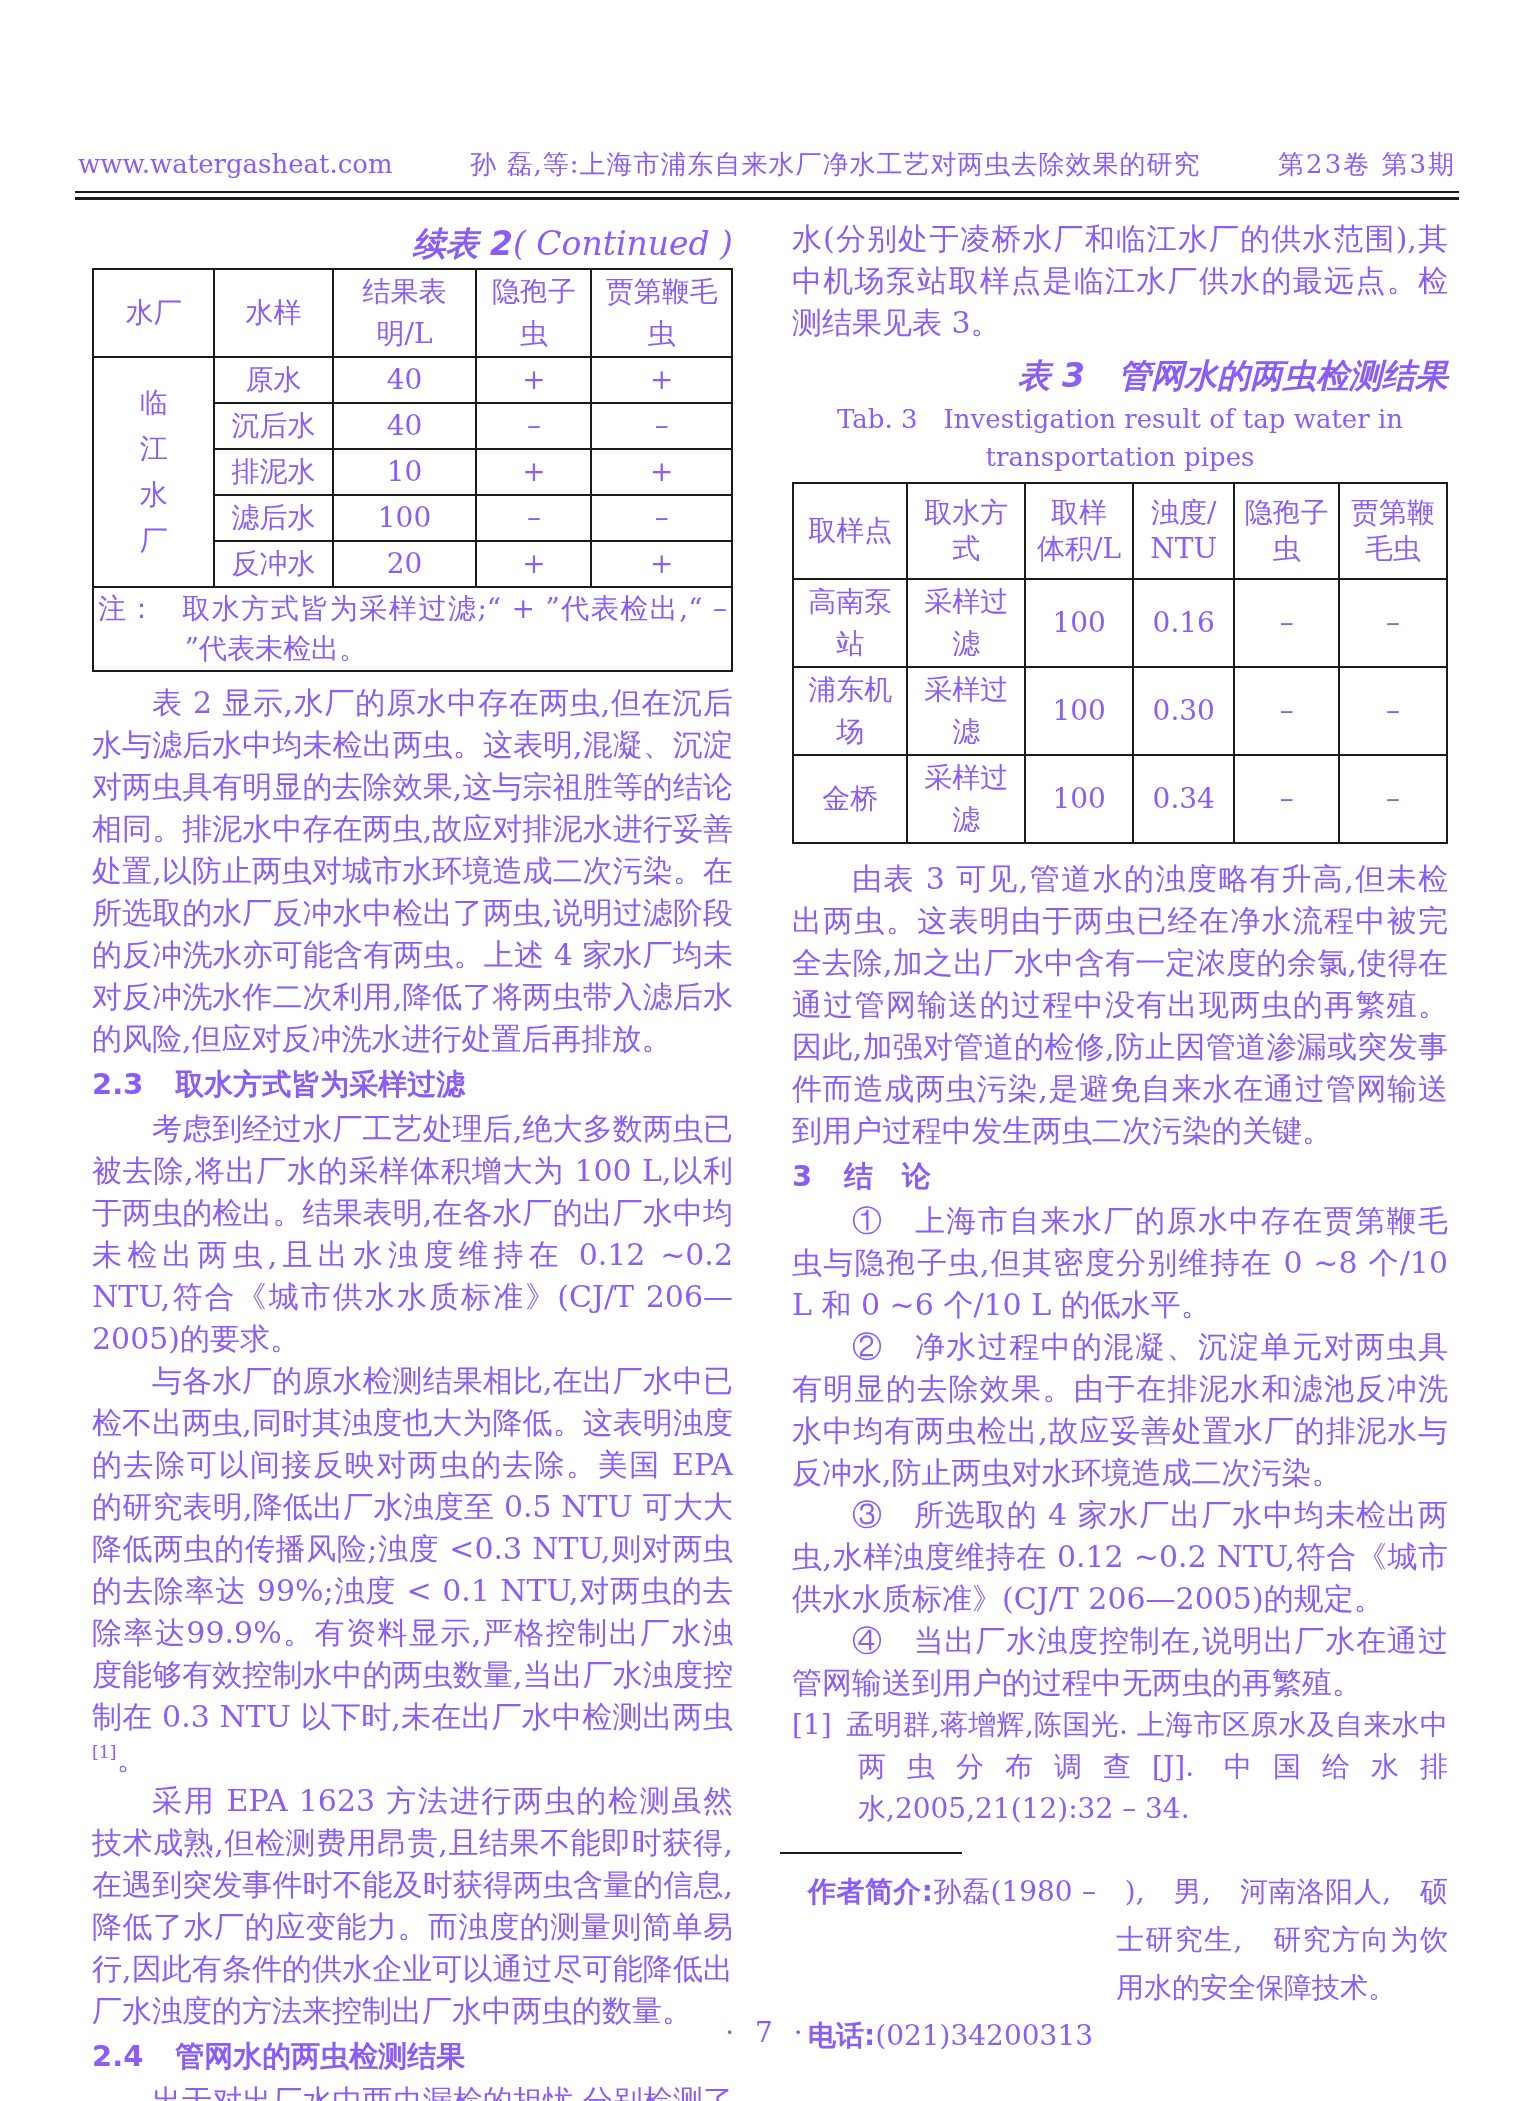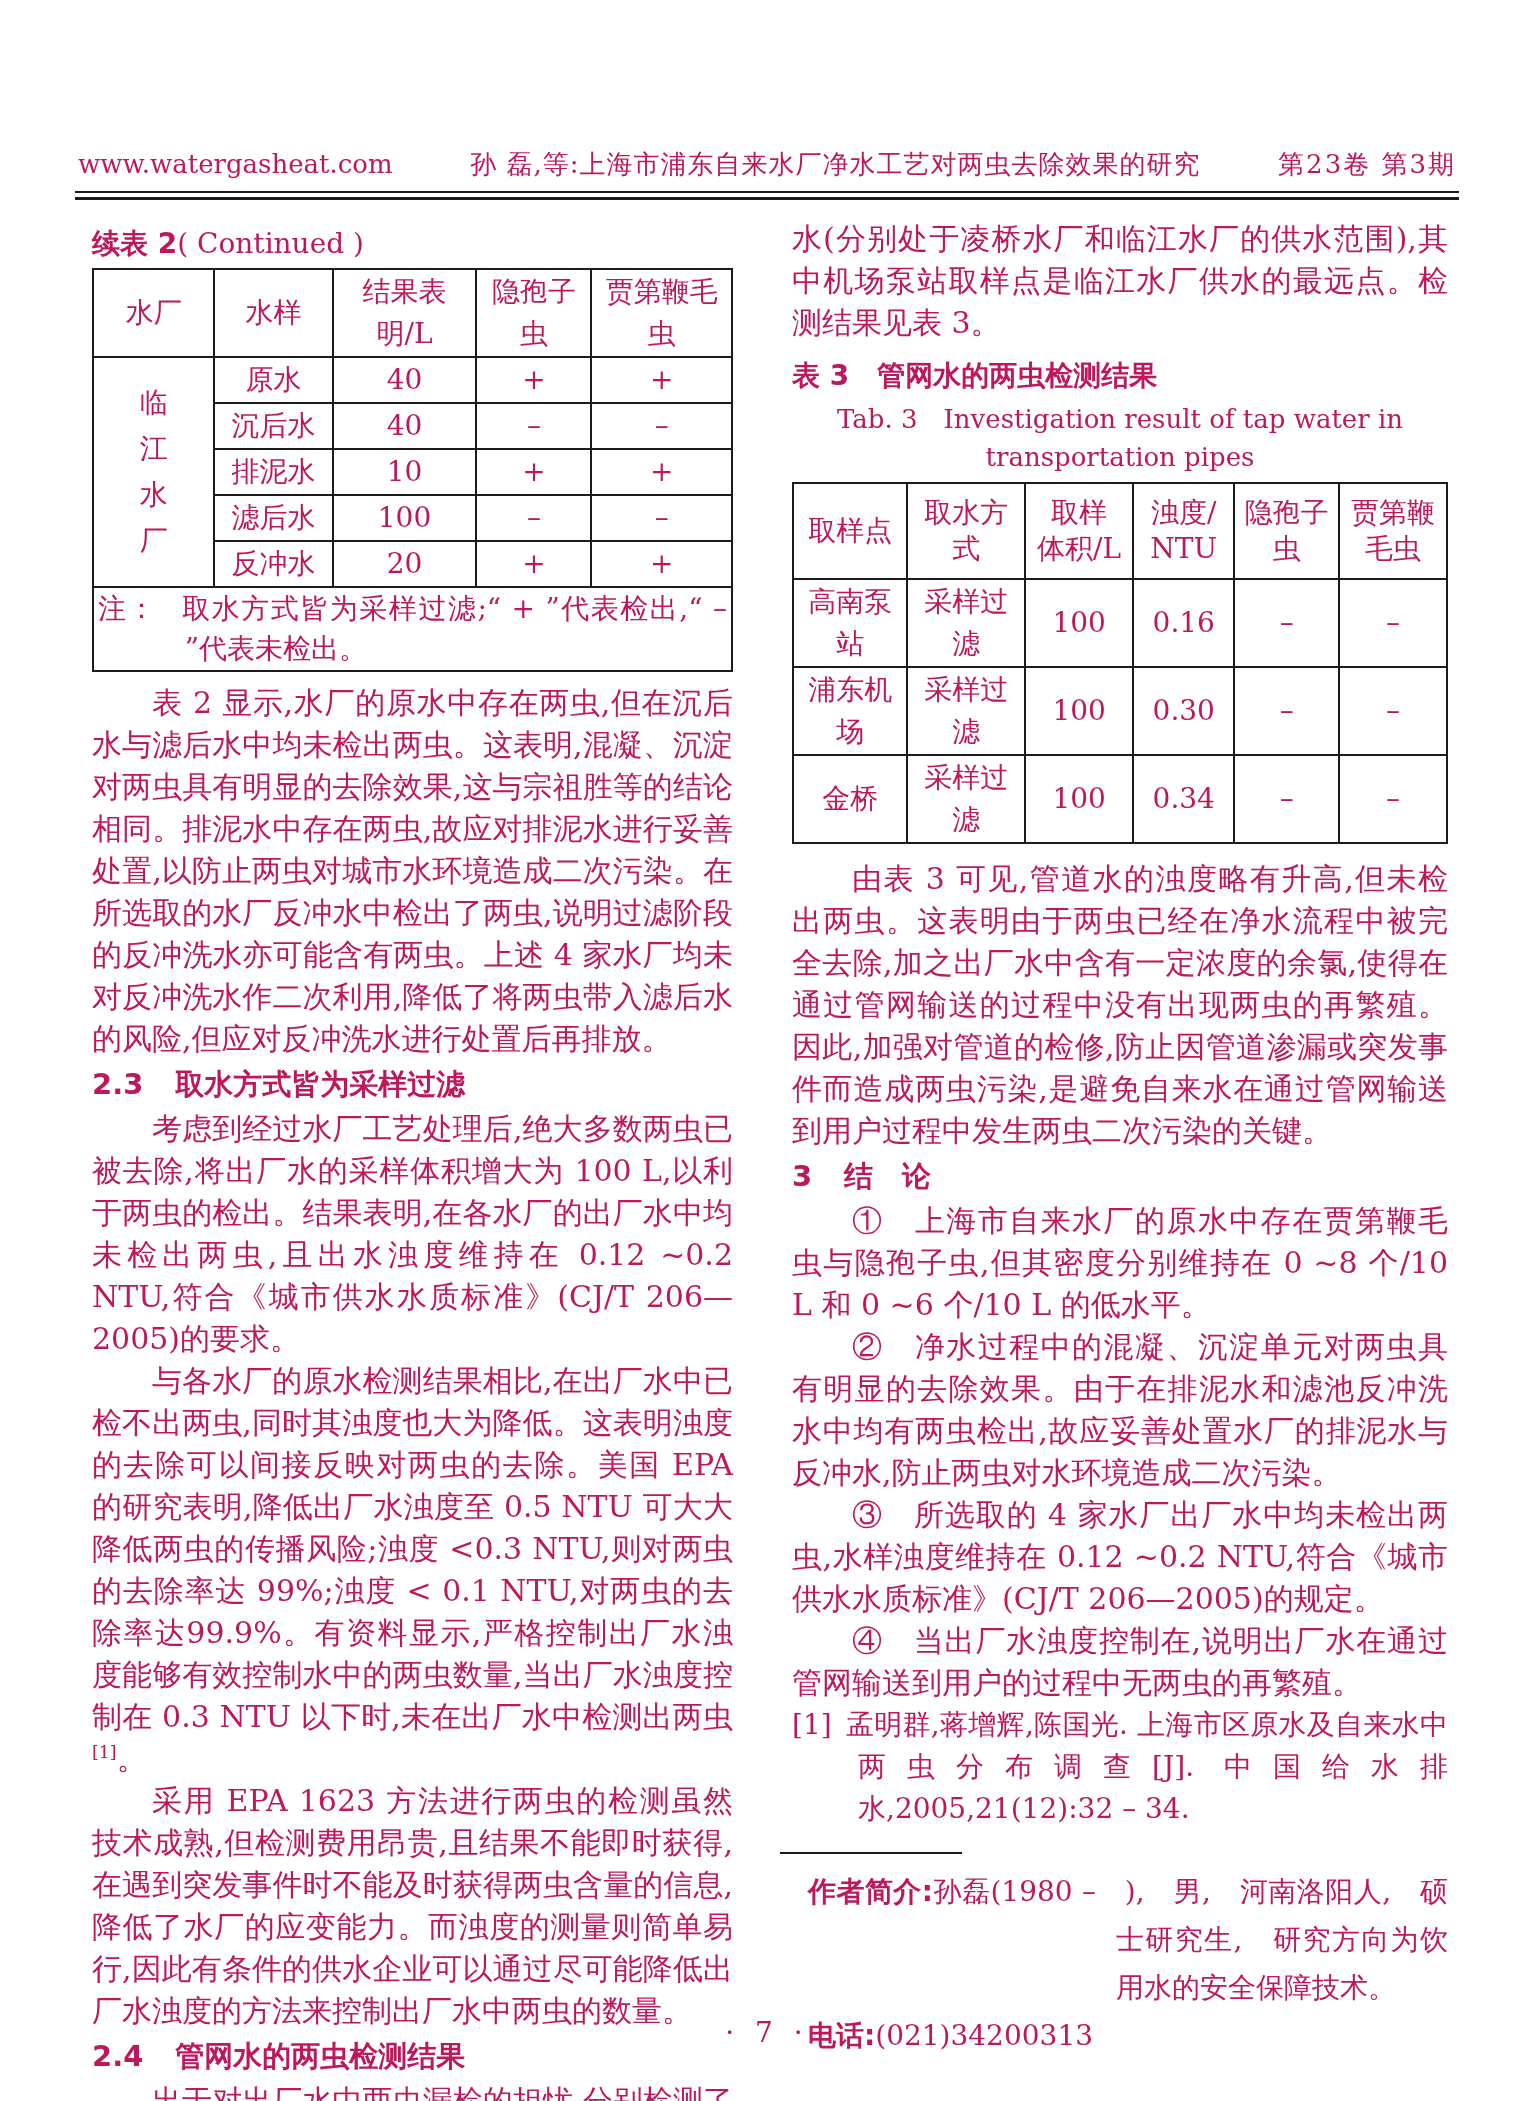--- a/index.html
+++ b/index.html
@@ -1,18 +1,18 @@
 <!DOCTYPE html>
 <html><head>
 <meta charset="utf-8">
 <style>
   html,body { margin:0; padding:0; background:#e8e8e8; }
   .page {
     position:relative; width:1534px; height:2101px; margin:0 auto;
-    background:#ffffff; color:#be185d;
+    background:#ffffff; color:#8b5cf6;
     font-family:"DejaVu Serif","Liberation Serif",serif;
   }
   
   .header-row {
     position:absolute; top:148px; left:78px; right:78px;
     display:flex; align-items:baseline; font-size:26px; line-height:32px;
   }
   .site { white-space:nowrap; }
   .head-title { flex:1; text-align:center; letter-spacing:1px; }
   .issue { white-space:nowrap; letter-spacing:2px; }
@@ -28,21 +28,21 @@
   p.noindent { text-indent:0; }
   .sup { vertical-align:super; font-size:0.58em; line-height:0; }
   
   .sec-h {
     font-family:"DejaVu Sans","Liberation Sans",sans-serif; font-weight:bold;
     font-size:29px; line-height:44px; margin:2px 0; text-align:left;
   }
   .sec-h .num { margin-right:1.1em; }
   .refs-h { margin-top:34px; }
   
-  .tbl-caption { text-align:left; font-size:28px; line-height:40px; margin:6px 0 4px; }
+  .tbl-caption { text-align:right; font-size:33px; line-height:40px; margin:6px 0 4px;font-style:italic; }
   .cap-bold { font-family:"DejaVu Sans","Liberation Sans",sans-serif; font-weight:bold; }
   .cap-en { font-size:26px; line-height:38px; margin:0 0 6px; text-align:center; }
   
   table { border-collapse:collapse; width:100%; font-size:28px; table-layout:fixed; }
   .t2 { margin-bottom:10px; }
   .t2 th,.t2 td,.t3 th,.t3 td {
     border:2px solid #1b1b1b; text-align:center; vertical-align:middle;
     padding:1px 4px; font-weight:normal;
   }
   .t2 th { height:44px; }

